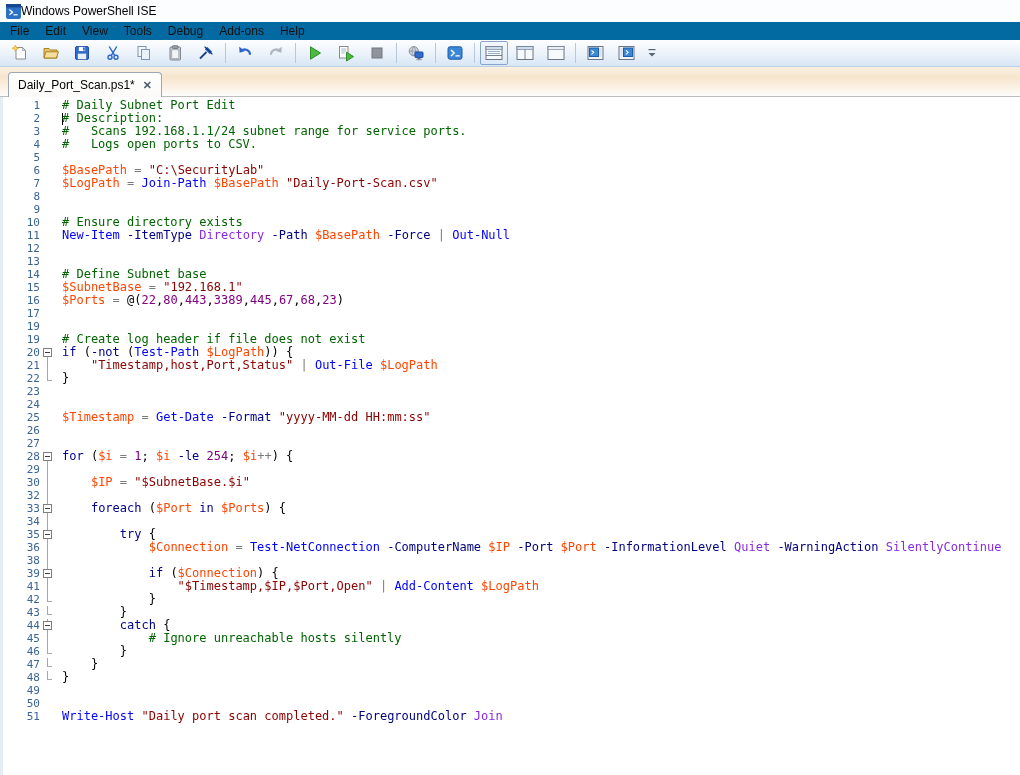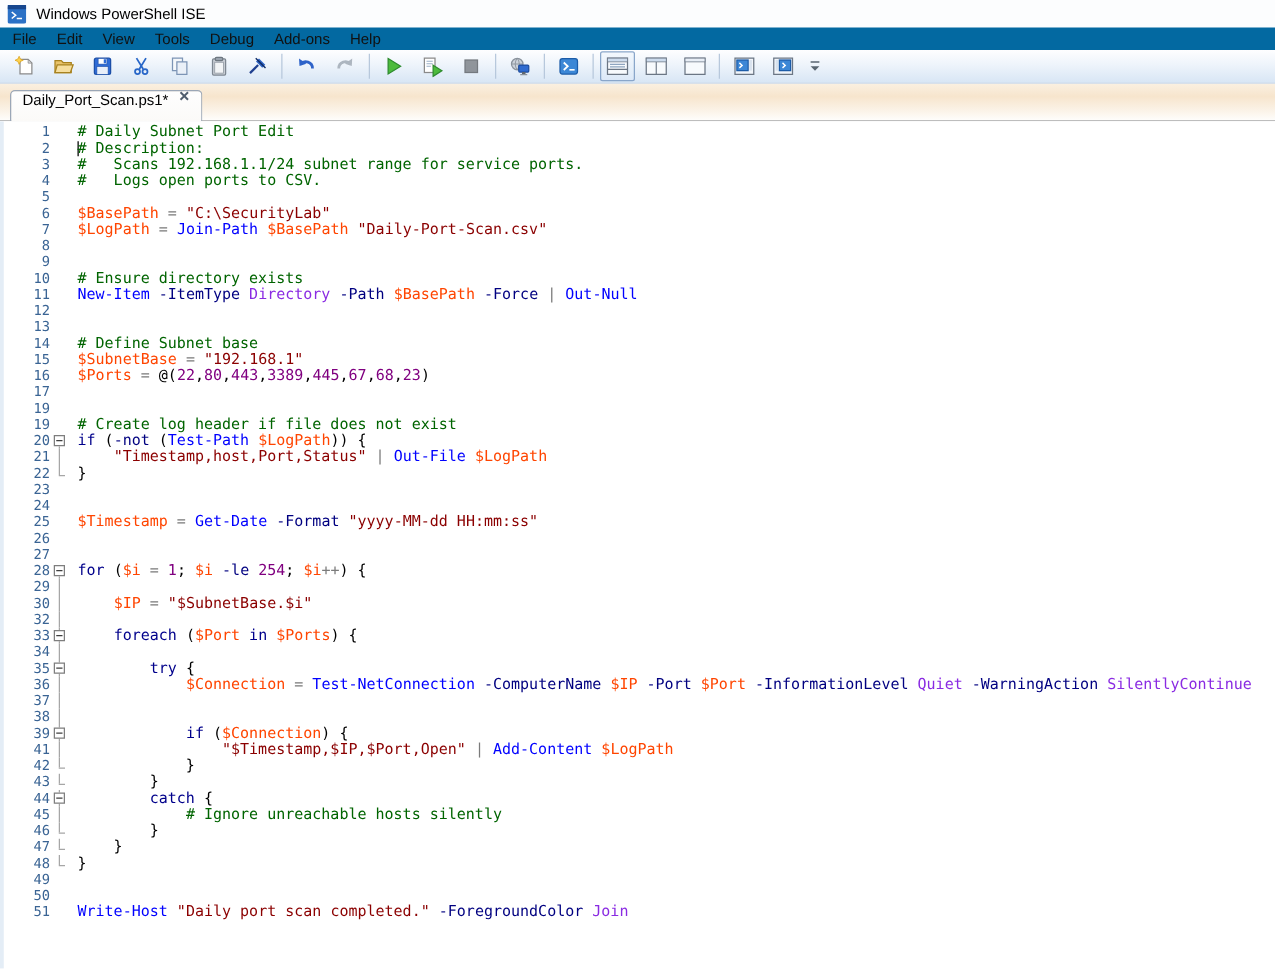--- a/index.html
+++ b/index.html
@@ -4,21 +4,21 @@
 <style>
   * { box-sizing: border-box; }
   html,body { margin:0; padding:0; }
   body {
     width:1020px; height:775px; overflow:hidden;
     background:#ffffff;
     font-family:"Liberation Sans", sans-serif;
     -webkit-font-smoothing:antialiased;
   }
   
-  .titlebar { height:22px; display:flex; align-items:center; gap:8px;
+  .titlebar { height:22px; display:flex; align-items:center; gap:0;
     padding-left:6px; background:#fcfdfe; }
   .titlebar .apptitle { font-size:12px; color:#000; }
   
   .menubar { height:18px; display:flex; align-items:center; padding-left:2px;
     background:#0369a1; font-size:12px; color:#111; }
   .menu-item { padding:1px 8px; border-radius:2px; cursor:default; }
   
   .toolbar { height:27px; display:flex; align-items:center; padding-left:6px;
     background:linear-gradient(#fefeff 0%, #eef4fb 45%, #d8e6f5 100%);
     border-bottom:1px solid #bccfe6; }
@@ -26,21 +26,21 @@
     border:1px solid transparent; border-radius:2px; margin-right:3px; }
   .tbtn.selected { border-color:#89a6ca; background:linear-gradient(#f3f8fd,#dcE9f8); }
   .tbtn.disabled { opacity:.95; }
   .tsep { width:1px; height:20px; background:#b7c8dc; margin:0 5px 0 2px; flex:none; }
   .toverflow { width:14px; height:24px; display:flex; flex-direction:column;
     align-items:center; justify-content:center; margin-left:2px; }
   
   .tabstrip { height:30px; display:flex; align-items:flex-end; padding-left:8px;
     background:linear-gradient(180deg,#faf0e1 0%, #f7e5cd 35%, #fbf3e8 75%, #fefdfb 100%);
     border-bottom:1px solid #bdbdbd; }
-  .tab { height:25px; display:flex; gap:8px; padding:0 9px;
+  .tab { height:25px; display:flex; align-items:center; gap:8px; padding:0 9px;
     background:linear-gradient(#fefefe,#fbfaf8);
     border:1px solid #9ba7b7; border-bottom:none; border-radius:4px 4px 0 0;
     margin-bottom:-1px; position:relative; z-index:2; font-size:12px; color:#000; }
   .tab-close { font-size:11px; font-weight:bold; color:#4f5d6d; line-height:1; }
   
   .editor { position:relative; height:678px; background:#fff; padding-top:2px; overflow:hidden; }
   .left-strip { position:absolute; left:0; top:0; bottom:0; width:3px; background:#e4edf6; }
   .line { height:13px; display:flex; align-items:stretch; }
   .ln { width:40px; flex:none; text-align:right;
     font:11px/13px "DejaVu Sans Mono", monospace; color:var(--linenum,#3a6494); }
@@ -417,25 +417,20 @@
           <span class="fbox"></span>
         </span>
         <span class="codetext"><span class="tk-t">        </span><span class="tk-k">try</span><span class="tk-t"> {</span></span>
       </div>
       <div class="line">
         <span class="ln">36</span>
         <span class="fold f-g"></span>
         <span class="codetext"><span class="tk-t">            </span><span class="tk-v">$Connection</span><span class="tk-t"> </span><span class="tk-o">=</span><span class="tk-t"> </span><span class="tk-m">Test-NetConnection</span><span class="tk-t"> </span><span class="tk-p">-ComputerName</span><span class="tk-t"> </span><span class="tk-v">$IP</span><span class="tk-t"> </span><span class="tk-p">-Port</span><span class="tk-t"> </span><span class="tk-v">$Port</span><span class="tk-t"> </span><span class="tk-p">-InformationLevel</span><span class="tk-t"> </span><span class="tk-a">Quiet</span><span class="tk-t"> </span><span class="tk-p">-WarningAction</span><span class="tk-t"> </span><span class="tk-a">SilentlyContinue</span></span>
       </div>
       <div class="line">
-        <span class="ln">37</span>
-        <span class="fold f-g"></span>
-        <span class="codetext"></span>
-      </div>
-      <div class="line">
         <span class="ln">38</span>
         <span class="fold f-g"></span>
         <span class="codetext"></span>
       </div>
       <div class="line">
         <span class="ln">39</span>
         <span class="fold f-bg">
           <span class="fbox"></span>
         </span>
         <span class="codetext"><span class="tk-t">            </span><span class="tk-k">if</span><span class="tk-t"> (</span><span class="tk-v">$Connection</span><span class="tk-t">) {</span></span>

